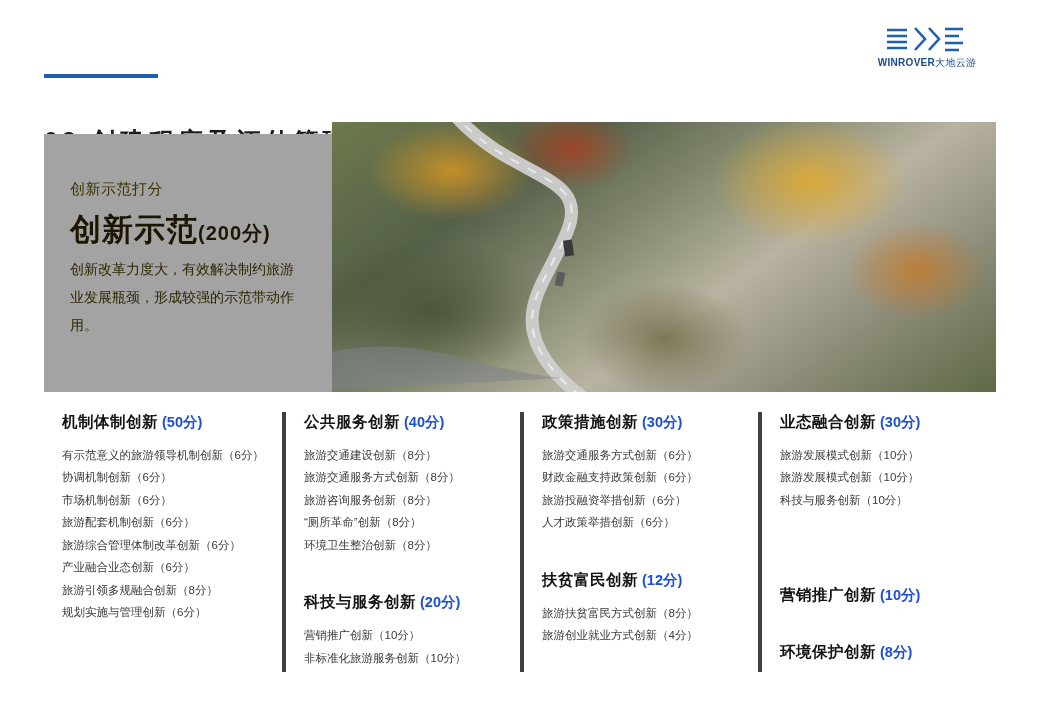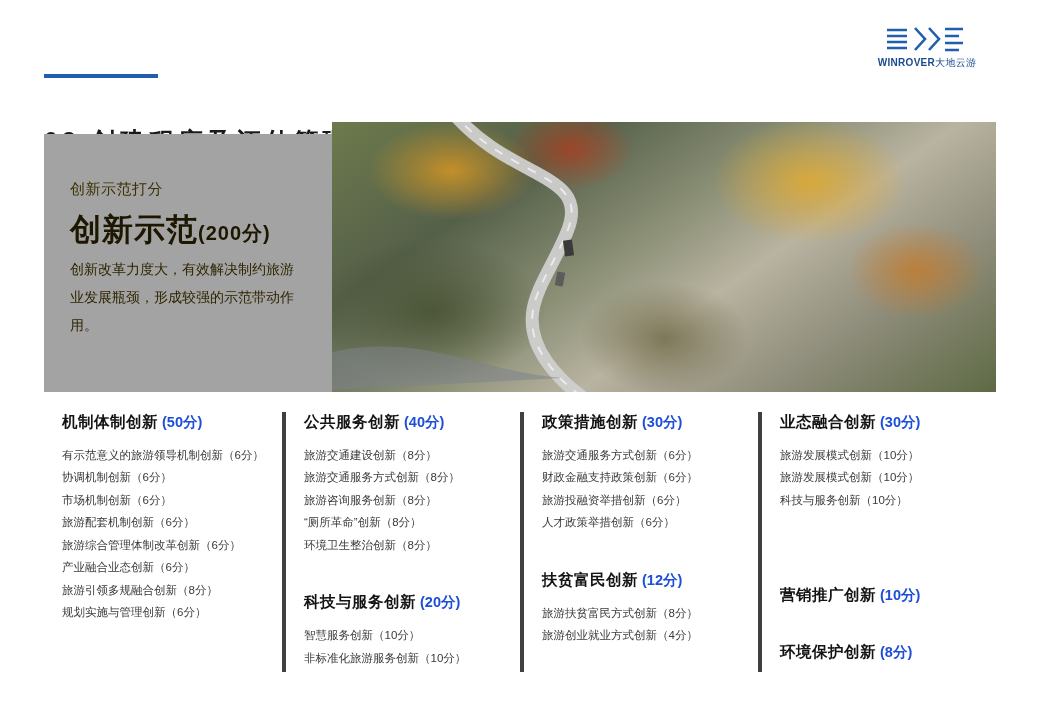--- a/index.html
+++ b/index.html
@@ -138,21 +138,21 @@
           <li>“厕所革命”创新（8分）</li>
           <li>环境卫生整治创新（8分）</li>
         </ul>
       </div>
       <div class="spacer-20"></div>
       <div class="grp">
         <div class="grp-head">
           <span class="grp-title">科技与服务创新</span><span class="grp-score">(20分)</span>
         </div>
         <ul>
-          <li>智慧服务创新（10分）</li>
+          <li>营销推广创新（10分）</li>
           <li>非标准化旅游服务创新（10分）</li>
         </ul>
       </div>
     </div>
 
     <div class="col">
       <div class="grp">
         <div class="grp-head">
           <span class="grp-title">政策措施创新</span><span class="grp-score">(30分)</span>
         </div>

